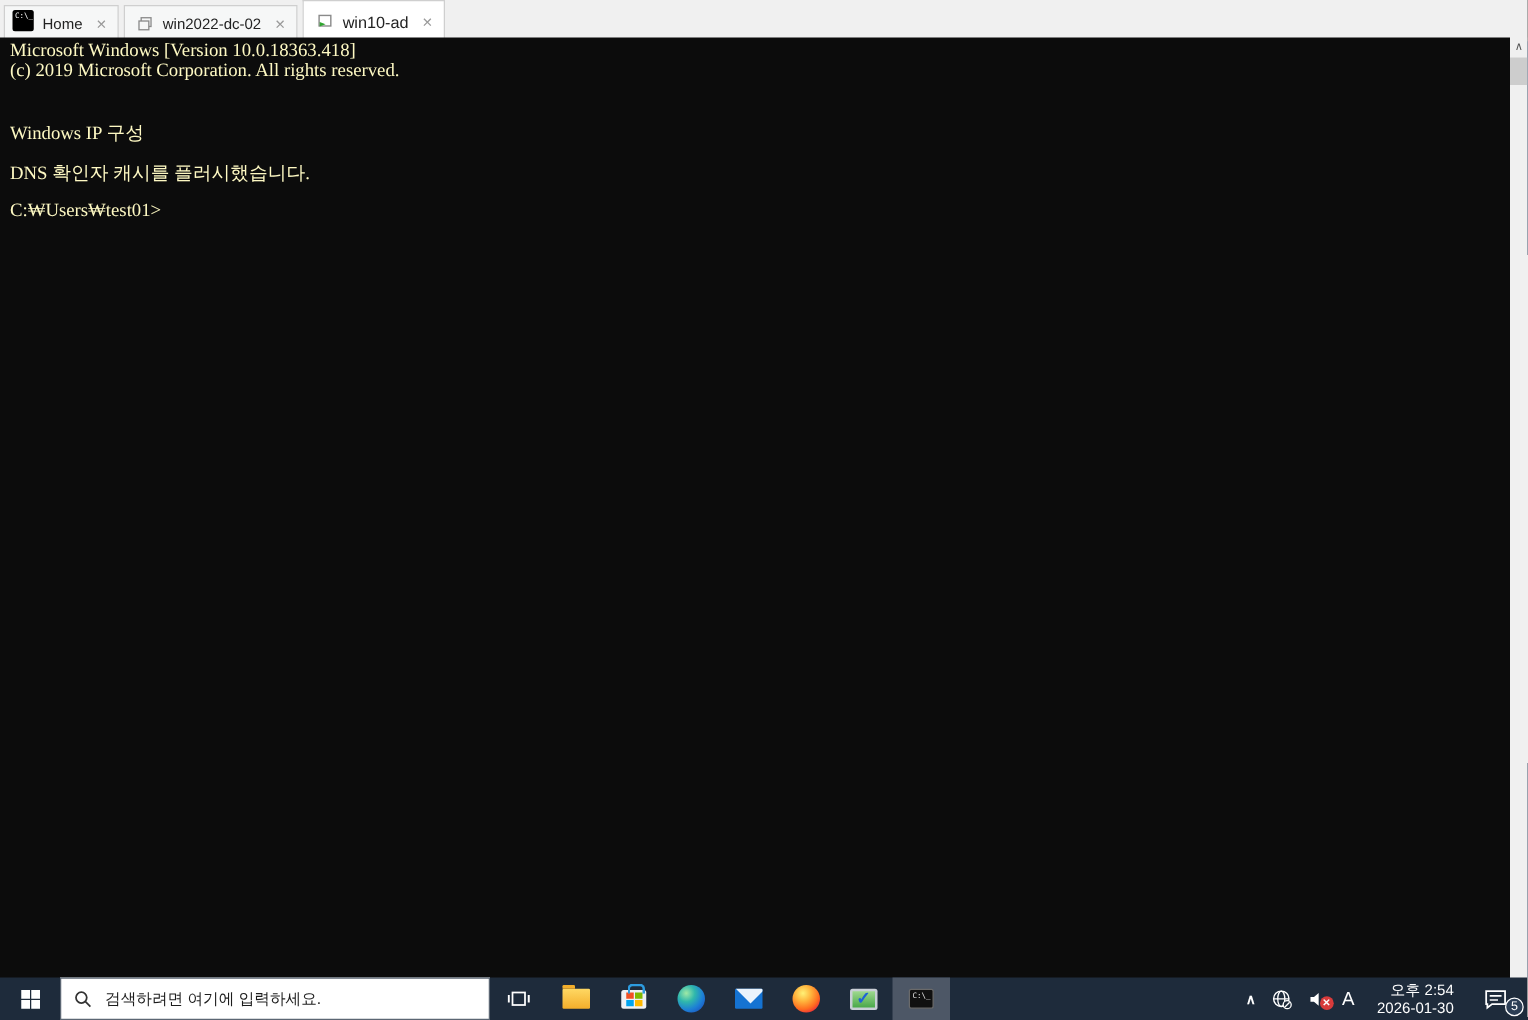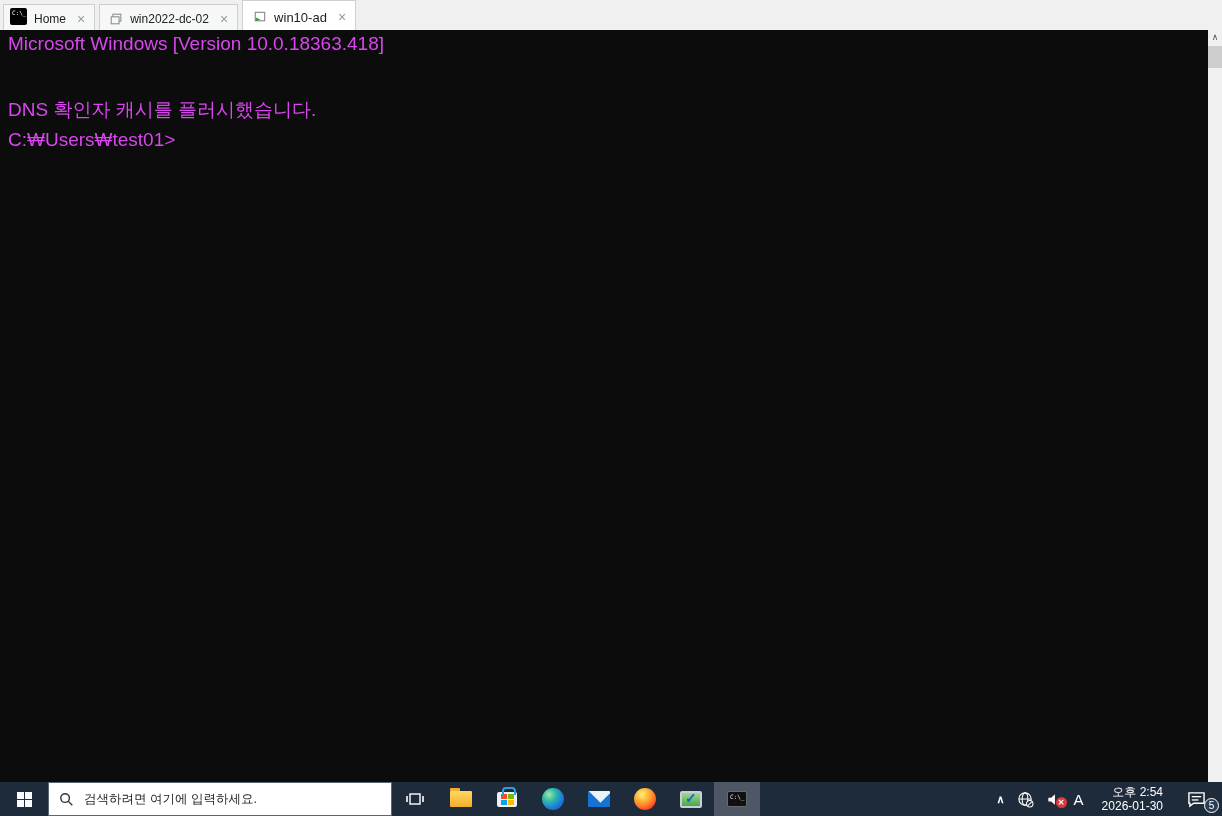--- a/index.html
+++ b/index.html
@@ -69,21 +69,21 @@
   #cmd { left:131px; top:208px; width:976px; height:510px; background:#0c0c0c; border:1px solid #3c3c3c; box-shadow:4px 6px 16px rgba(0,0,0,.5); }
   #cmd .wtitle { padding:0 0 0 9px; }
   .cmdico { width:17px; height:17px; background:#000; border-radius:2px; margin-right:7px; position:relative; }
   .cmdico::after { content:"C:\\_"; position:absolute; left:2px; top:1px; color:#fff; font-size:6px; font-family:"DejaVu Sans Mono",monospace; }
   .caption-btns { display:flex; height:30px; }
   .cap { width:46px; display:flex; align-items:center; justify-content:center; }
   .cap .minbar { width:10px; height:1px; background:#444; }
   .cap .maxbox { width:9px; height:9px; border:1px solid #444; }
   .cap.close { font-size:17px; color:#333; }
   #cmd .body { position:absolute; left:0; top:30px; right:14px; bottom:0; background:#0c0c0c; padding:3px 0 0 8px; }
-  .cline { height:16px; font-family:Liberation Sans, sans-serif; font-size:19px; color:#d946ef; white-space:pre; }
+  .cline { height:16px; font-family:Liberation Serif, serif; font-size:15px; color:#fef9c3; white-space:pre; }
   .vscroll { position:absolute; right:0; top:30px; width:14px; bottom:0; background:#f0f0f0; }
   .vscroll .arr { position:absolute; left:0; width:14px; height:15px; color:#555; font-size:9px; text-align:center; line-height:15px; }
   .vscroll .arr.up { top:0; } .vscroll .arr.dn { bottom:0; }
   .vscroll .thumb { position:absolute; left:0; top:16px; width:14px; height:22px; background:#cdcdcd; }
 
   
   .taskbar { position:absolute; left:0; top:782px; width:1222px; height:34px; background:#1e2b3b; display:flex; align-items:stretch; }
   .tb-start { width:48px; display:flex; align-items:center; justify-content:center; }
   .winlogo { display:grid; grid-template-columns:7px 7px; grid-template-rows:7px 7px; gap:1px; }
   .winlogo i { background:#fff; }
@@ -260,22 +260,24 @@
         <span class="cap">
             <span class="maxbox"></span>
           </span>
         <span class="cap close">
             <span>×</span>
           </span>
       </span>
     </div>
     <div class="body">
       <div class="cline">Microsoft Windows [Version 10.0.18363.418]</div>
+      <div class="cline">(c) 2019 Microsoft Corporation. All rights reserved.</div>
       <div class="cline"></div>
       <div class="cline"></div>
+      <div class="cline">Windows IP 구성</div>
       <div class="cline"></div>
       <div class="cline">DNS 확인자 캐시를 플러시했습니다.</div>
       <div class="cline"></div>
       <div class="cline">C:₩Users₩test01&gt;</div>
     </div>
     <div class="vscroll">
       <span class="arr up">∧</span>
       <span class="thumb"></span>
       <span class="arr dn">∨</span>
     </div>

